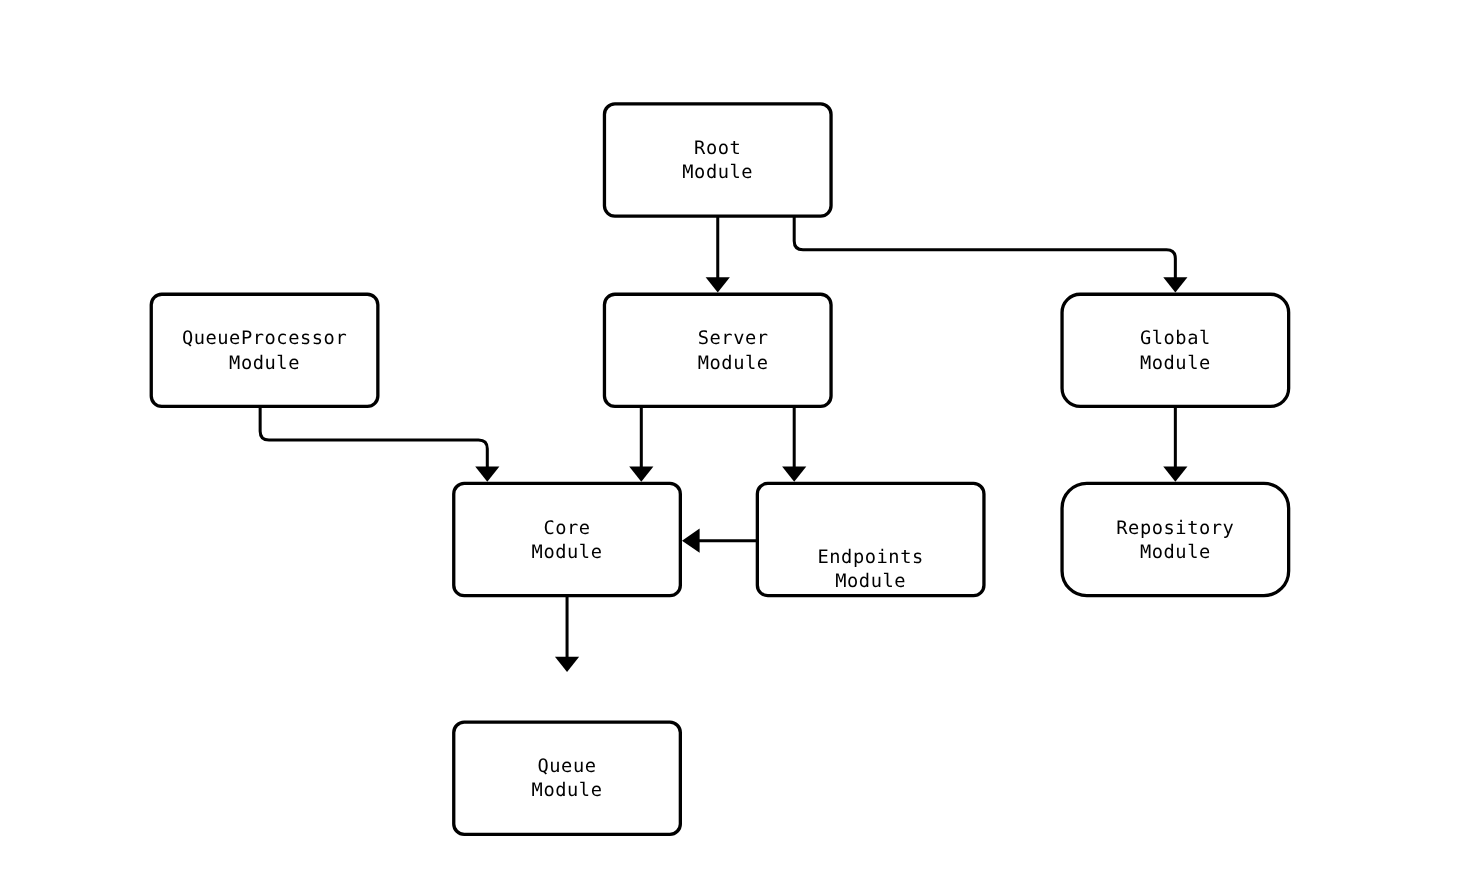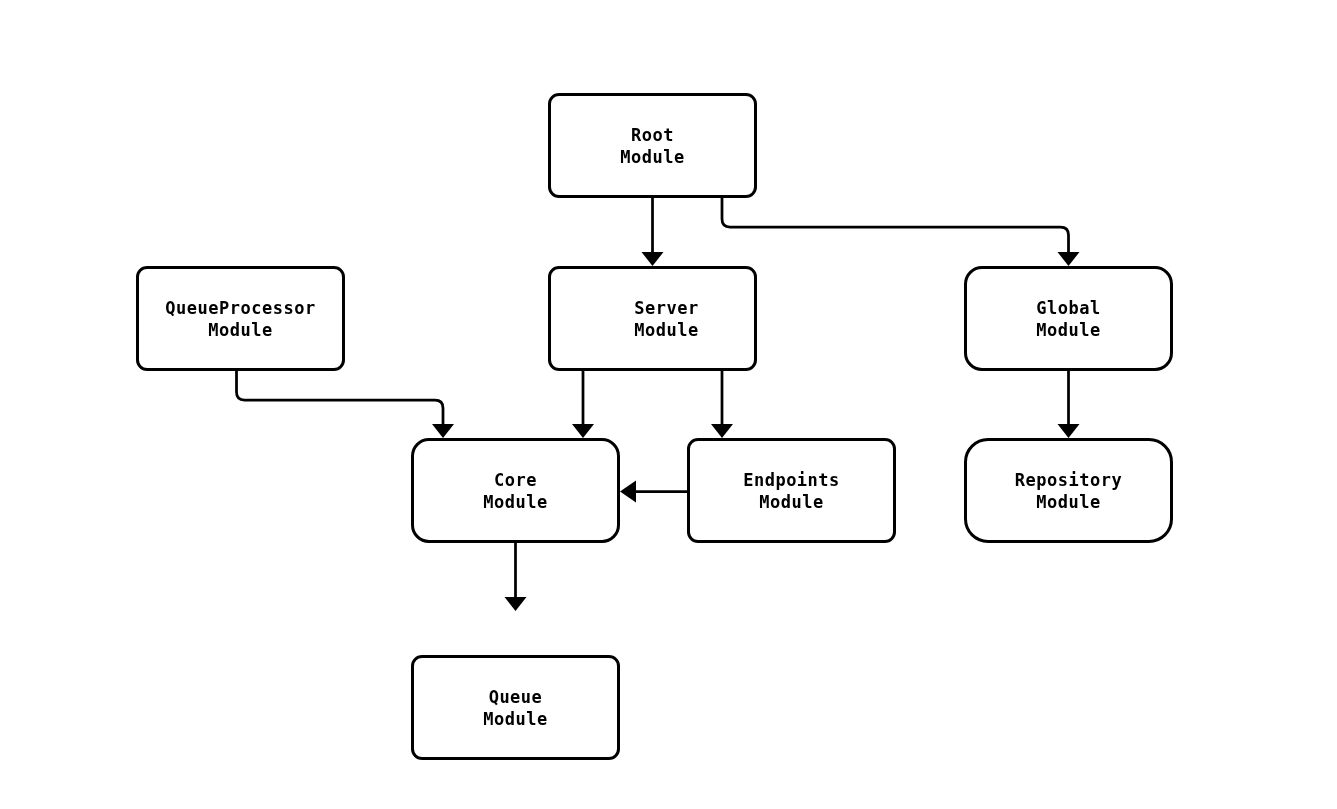--- a/index.html
+++ b/index.html
@@ -41,32 +41,32 @@
     border: 3px solid #000000;
     border-radius: 11px;
     display: flex;
     align-items: center;
     justify-content: center;
     text-align: center;
   }
   .node .label {
     font-size: 17px;
     line-height: 22px;
-    font-weight: bold;
+    font-weight: normal;
     color: #000000;
     white-space: pre-line;
     letter-spacing: 0.5px;
   }
   
   .node-root          { left: 548px; top: 93px;  }
   .node-queueprocessor{ left: 136px; top: 266px; }
   .node-server        { left: 548px; top: 266px; padding-left: 28px; }
   .node-global        { left: 964px; top: 266px; border-radius: 18px; }
-  .node-core          { left: 411px; top: 438px; border-radius: 18px; }
-  .node-endpoints     { left: 687px; top: 438px; }
+  .node-core          { left: 411px; top: 438px; }
+  .node-endpoints     { left: 687px; top: 438px; align-items: flex-end; }
   .node-repository    { left: 964px; top: 438px; border-radius: 24px; }
   .node-queue         { left: 411px; top: 611px; margin-top: 44px; }
 </style>
 </head>
 <body>
 
 <div class="canvas">
 
   <svg class="edges-layer" viewBox="0 0 1337 809" xmlns="http://www.w3.org/2000/svg">
 

